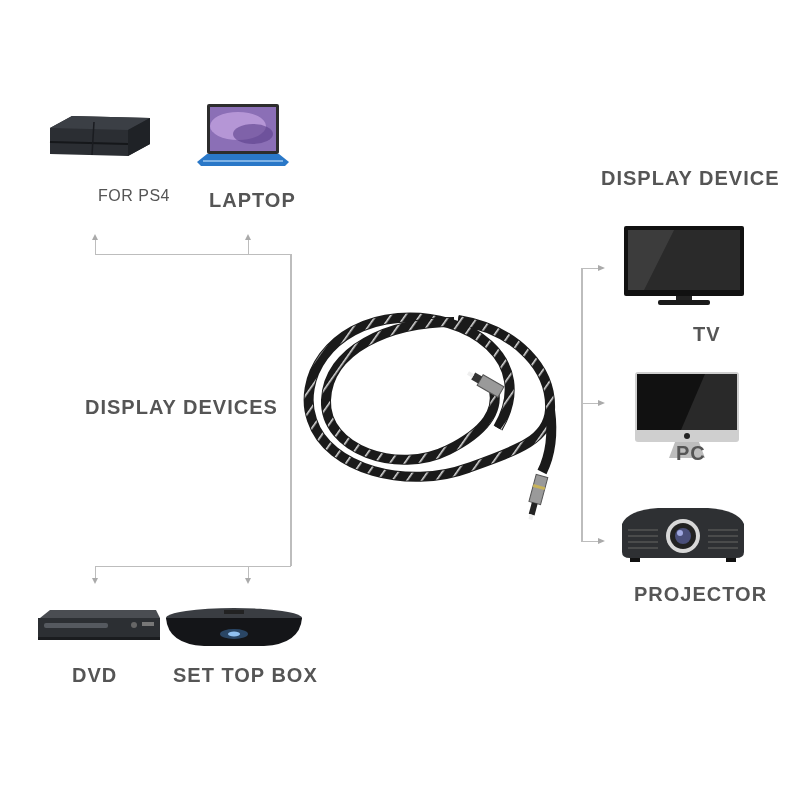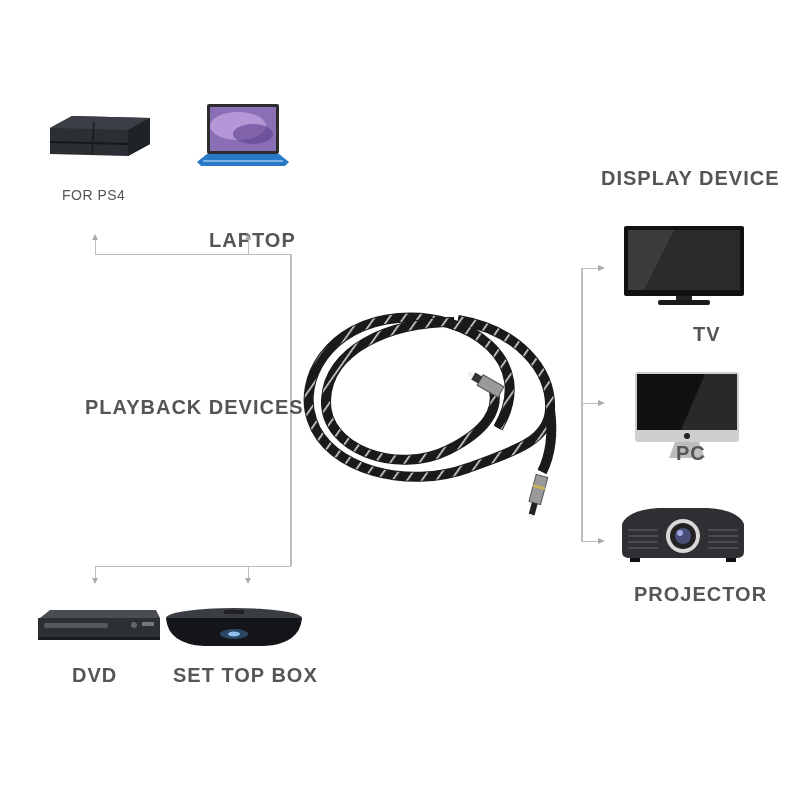--- a/index.html
+++ b/index.html
@@ -1,18 +1,18 @@
 <!DOCTYPE html>
 <html><head>
   <meta charset="utf-8">
   <style>
     html, body { margin: 0; padding: 0; }
     body { width: 800px; height: 800px; background: #ffffff; position: relative; overflow: hidden; font-family: "Liberation Sans", sans-serif; }
     .label { position: absolute; color: #555555; font-weight: bold; font-size: 20px; letter-spacing: 1px; white-space: nowrap; }
-    .label.light { font-weight: normal; color: #555; font-size: 14px; letter-spacing: 0.5px; }
+    .label.light { font-weight: normal; color: #555; font-size: 16px; letter-spacing: 0.5px; margin-left: 36px; }
     .line { position: absolute; background: #bdbdbd; }
     .arrow-up { position: absolute; width: 0; height: 0; border-left: 3px solid transparent; border-right: 3px solid transparent; border-bottom: 6px solid #aaaaaa; }
     .arrow-down { position: absolute; width: 0; height: 0; border-left: 3px solid transparent; border-right: 3px solid transparent; border-top: 6px solid #aaaaaa; }
     .arrow-right { position: absolute; width: 0; height: 0; border-top: 3px solid transparent; border-bottom: 3px solid transparent; border-left: 7px solid #aaaaaa; }
     svg { position: absolute; overflow: visible; }
   </style>
 </head>
 <body>
 
 <div>
@@ -27,30 +27,30 @@
   <div class="label light" style="left:62px;top:187px;">FOR PS4</div>
 
   <svg width="100" height="70" style="left:193px;top:104px;">
     <rect x="14" y="0" width="72" height="50" rx="2" fill="#2d2d2d"></rect>
     <rect x="17" y="3" width="66" height="44" fill="#8b6fb6"></rect>
     <ellipse cx="45" cy="22" rx="28" ry="14" fill="#c7a7e4" opacity="0.7"></ellipse>
     <ellipse cx="60" cy="30" rx="20" ry="10" fill="#5b3f8a" opacity="0.6"></ellipse>
     <polygon points="4,58 14,50 86,50 96,58 92,62 8,62" fill="#2a78c8"></polygon>
     <rect x="10" y="56" width="80" height="2" fill="#7fb3e6"></rect>
   </svg>
-  <div class="label" style="left:209px;top:189px;margin-top:40px;">LAPTOP</div>
+  <div class="label" style="left:209px;top:189px;">LAPTOP</div>
 
   <div class="line" style="left:95px;top:240px;width:1px;height:14px;"></div>
   <div class="arrow-up" style="left:92px;top:234px;"></div>
   <div class="line" style="left:248px;top:240px;width:1px;height:14px;"></div>
   <div class="arrow-up" style="left:245px;top:234px;"></div>
   <div class="line" style="left:95px;top:254px;width:196px;height:1px;"></div>
   <div class="line" style="left:290px;top:254px;width:2px;height:312px;"></div>
 
-  <div class="label" style="left:85px;top:396px;">PLAYBACK DEVICES</div>
+  <div class="label" style="left:85px;top:396px;">DISPLAY DEVICES</div>
 
   <div class="line" style="left:95px;top:566px;width:196px;height:1px;"></div>
   <div class="line" style="left:95px;top:566px;width:1px;height:12px;"></div>
   <div class="arrow-down" style="left:92px;top:578px;"></div>
   <div class="line" style="left:248px;top:566px;width:1px;height:12px;"></div>
   <div class="arrow-down" style="left:245px;top:578px;"></div>
 
   <svg width="130" height="40" style="left:34px;top:608px;">
     <polygon points="6,10 16,2 122,2 126,10" fill="#4a4d52"></polygon>
     <rect x="4" y="10" width="122" height="20" fill="#2c2f33"></rect>

